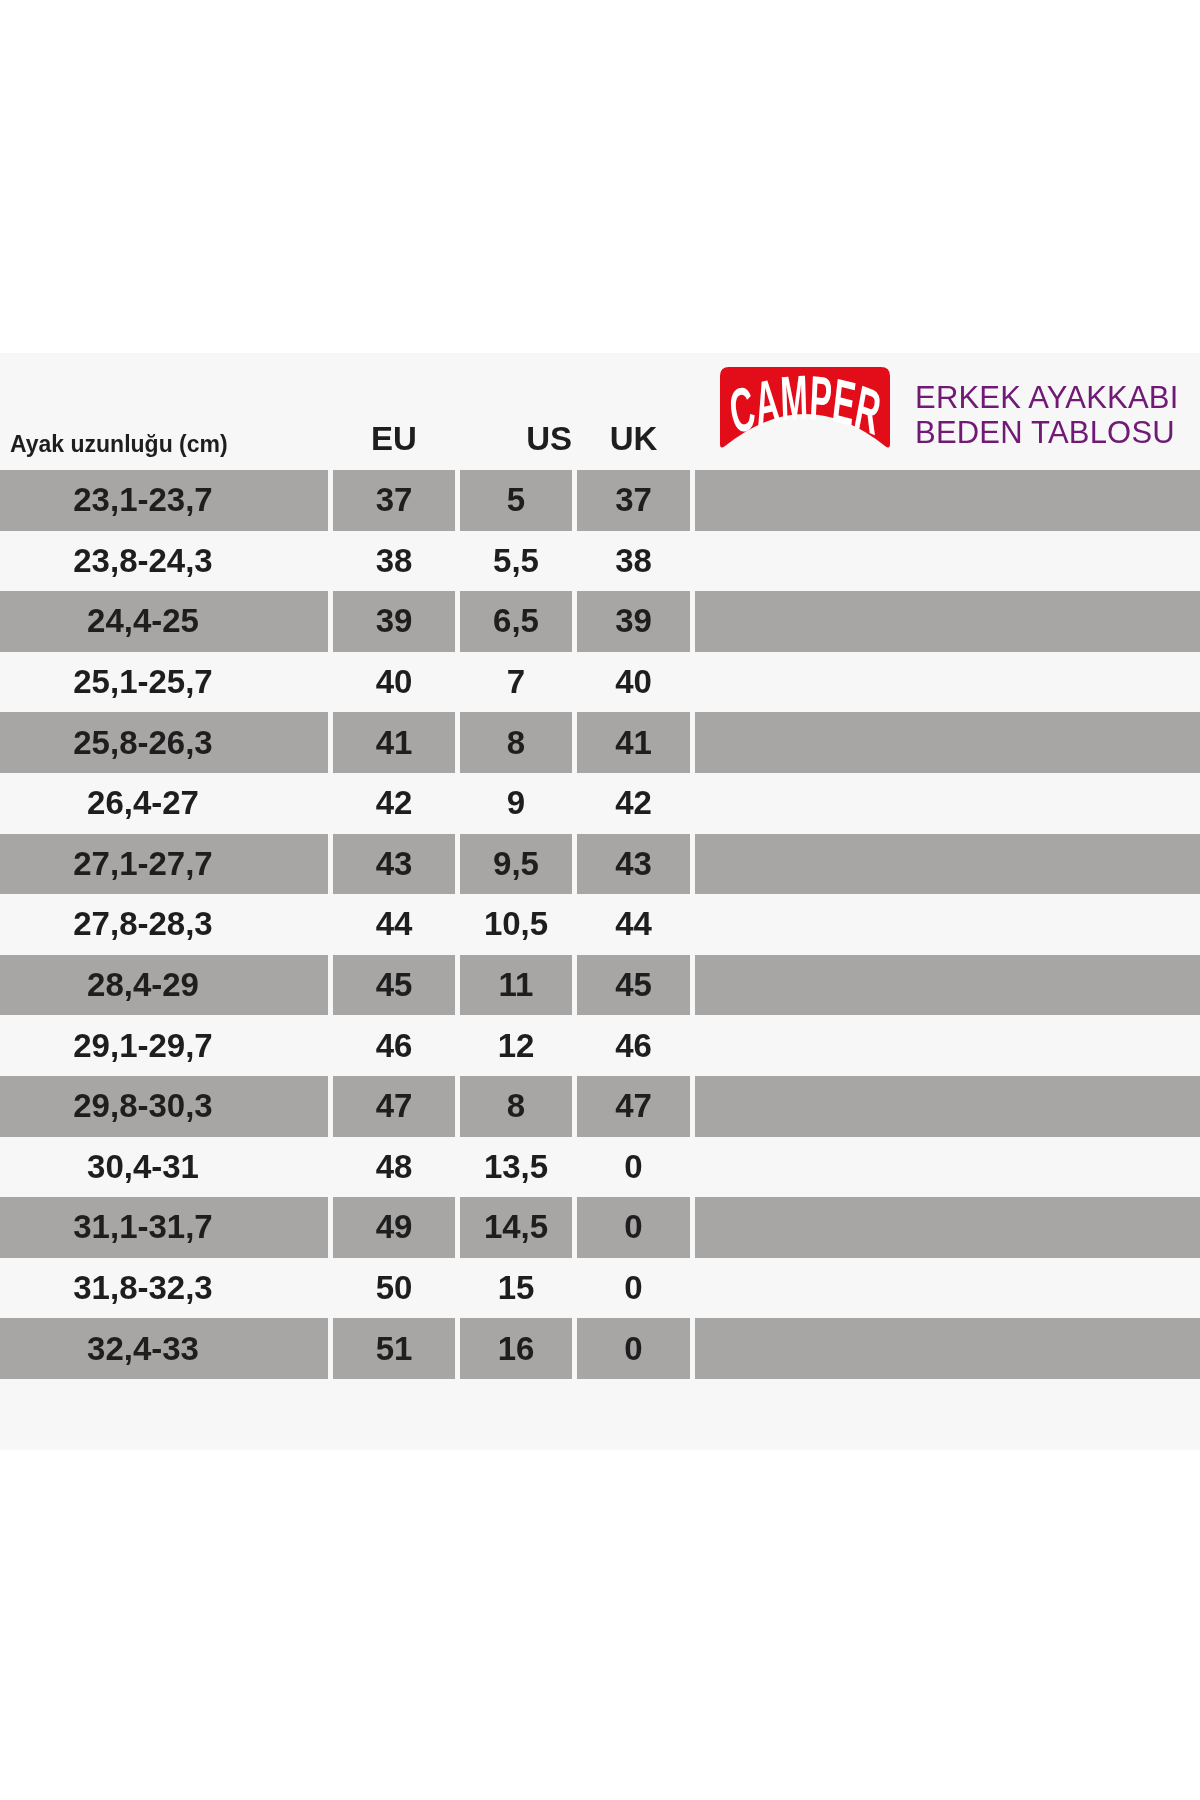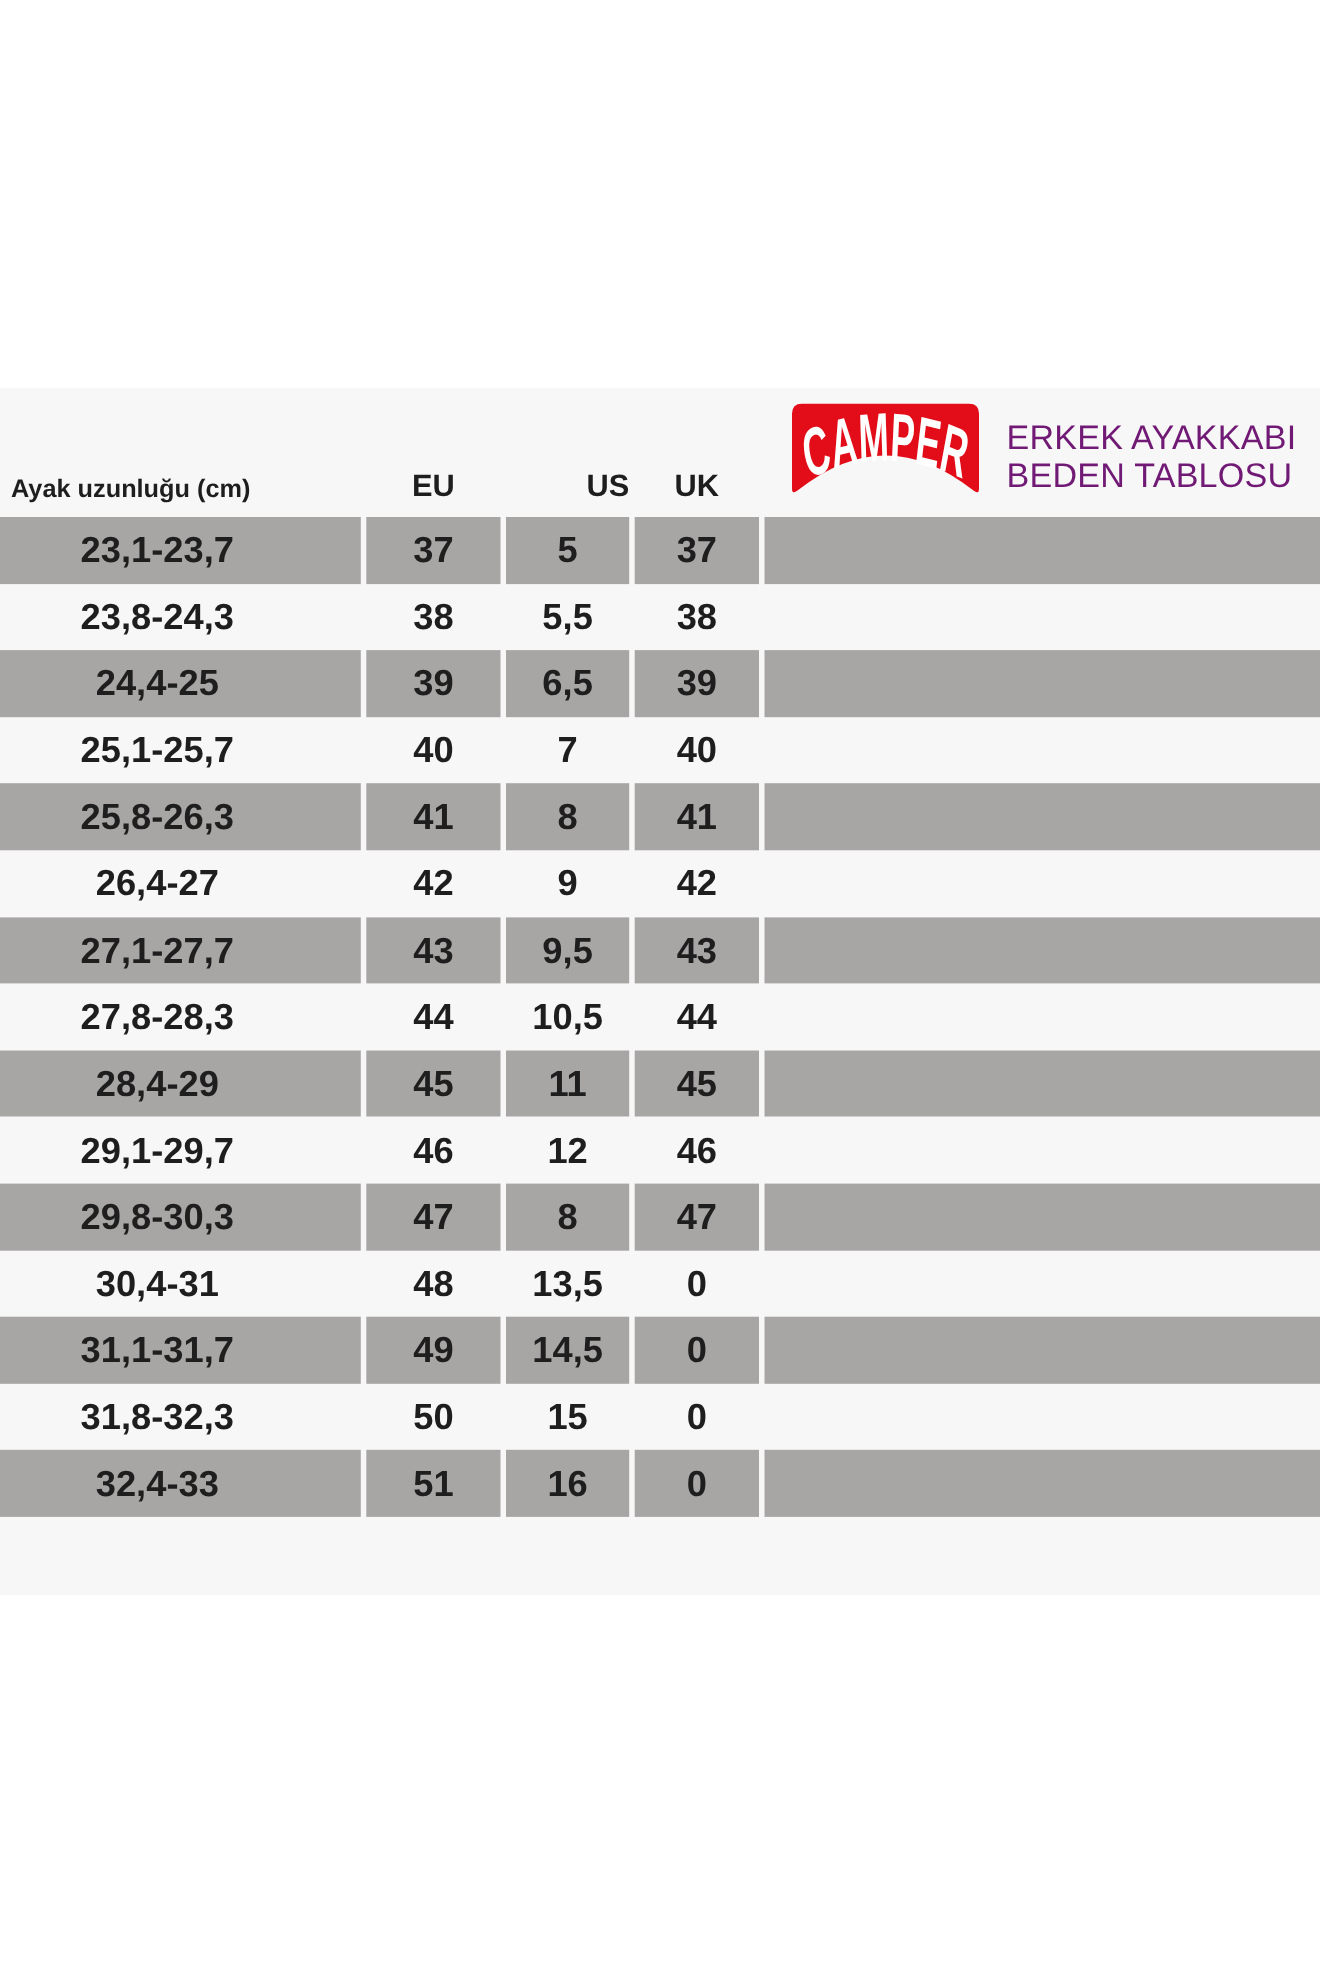--- a/index.html
+++ b/index.html
@@ -19,21 +19,21 @@
   .header-row {
     display: flex;
     gap: 5px;
     height: 117px;
     align-items: flex-end;
     padding-bottom: 12px;
     position: relative;
   }
   .hcell {
     font-weight: bold;
-    font-size: 28px;
+    font-size: 33px;
     color: var(--text-dark, #1e1e1e);
     white-space: nowrap;
   }
   .c1 { width: 328px; padding-left: 13px; }
   .c2 { width: 122px; text-align: center; }
   .c3 { width: 112px; text-align: right; }
   .c4 { width: 113px; text-align: center; }
   .c5 { flex: 1; }
   .hcell.c1 { padding-left: 10px; font-size: 23px; }
   .brand {

